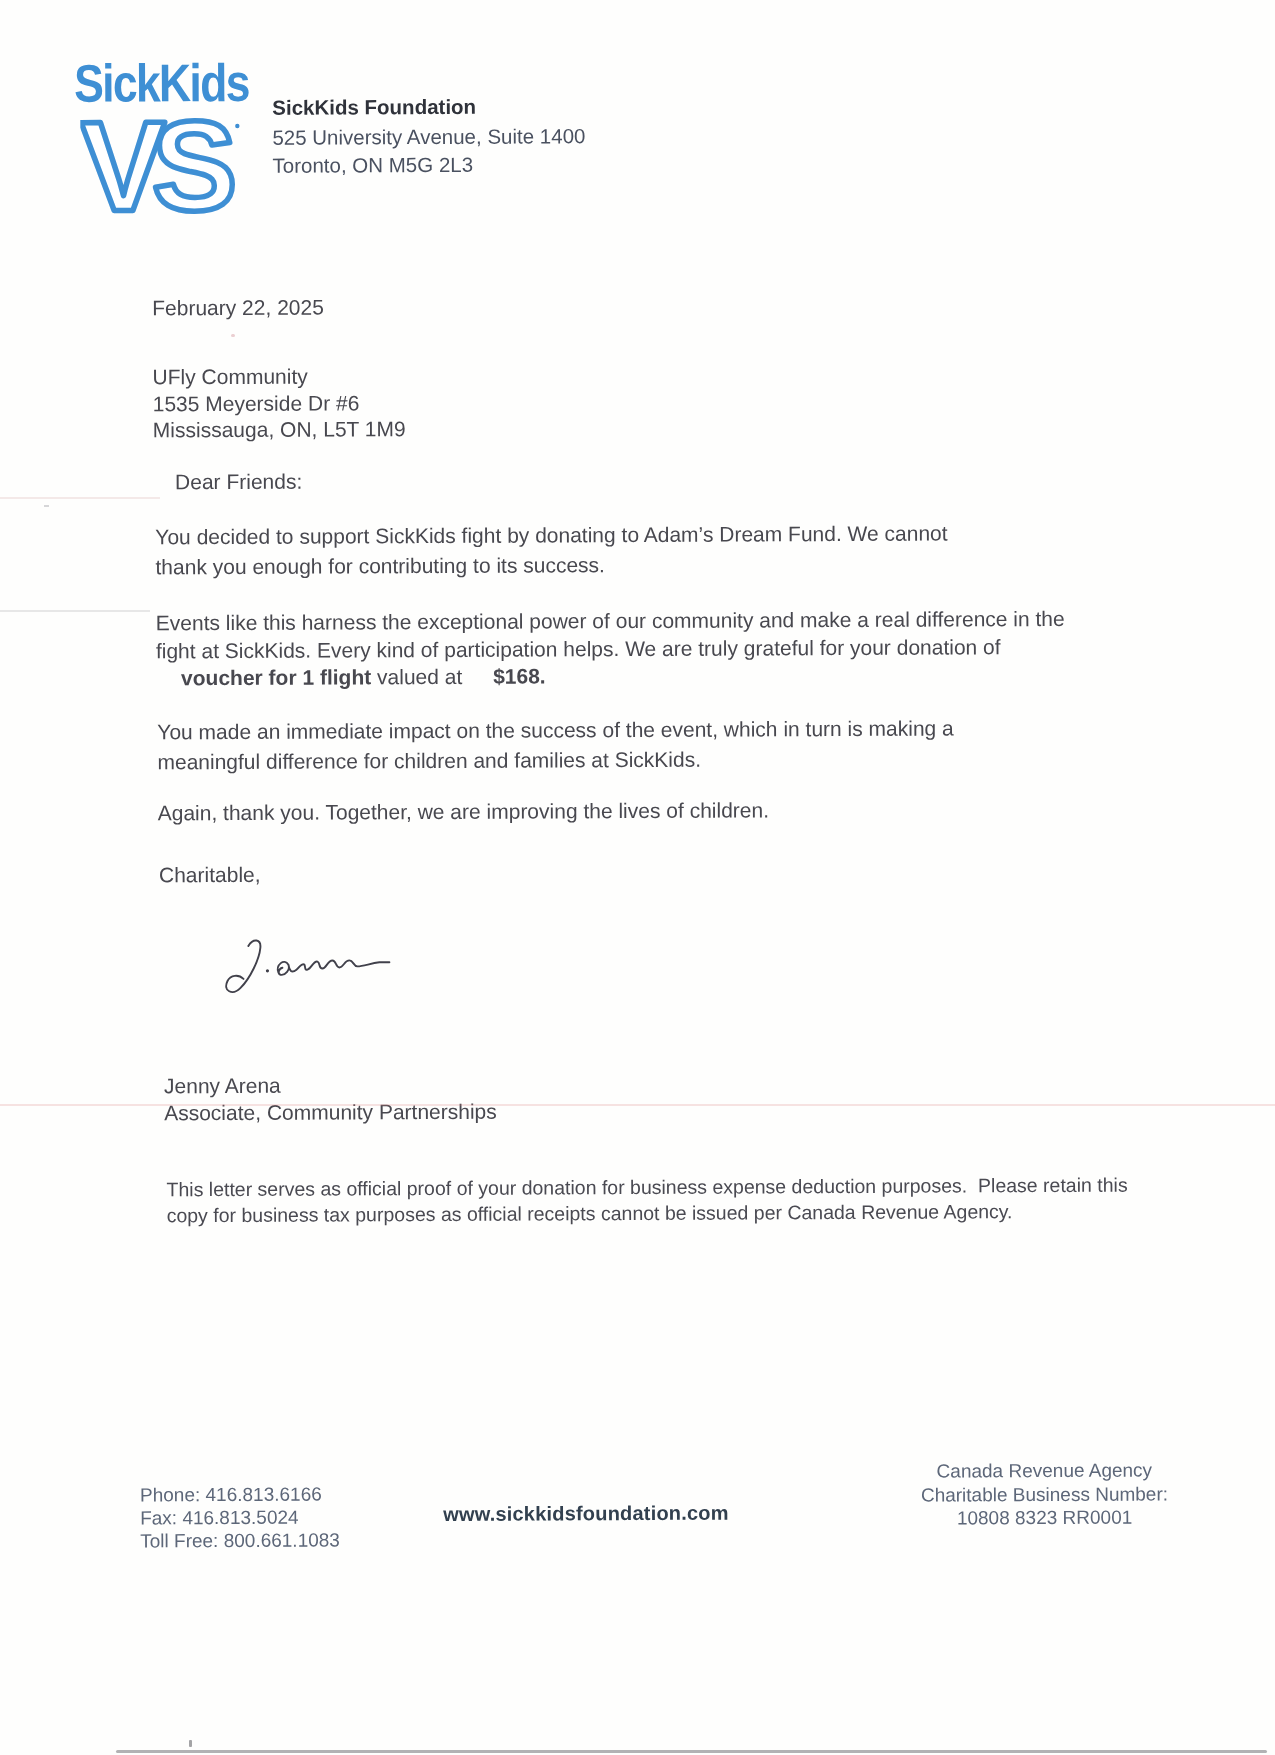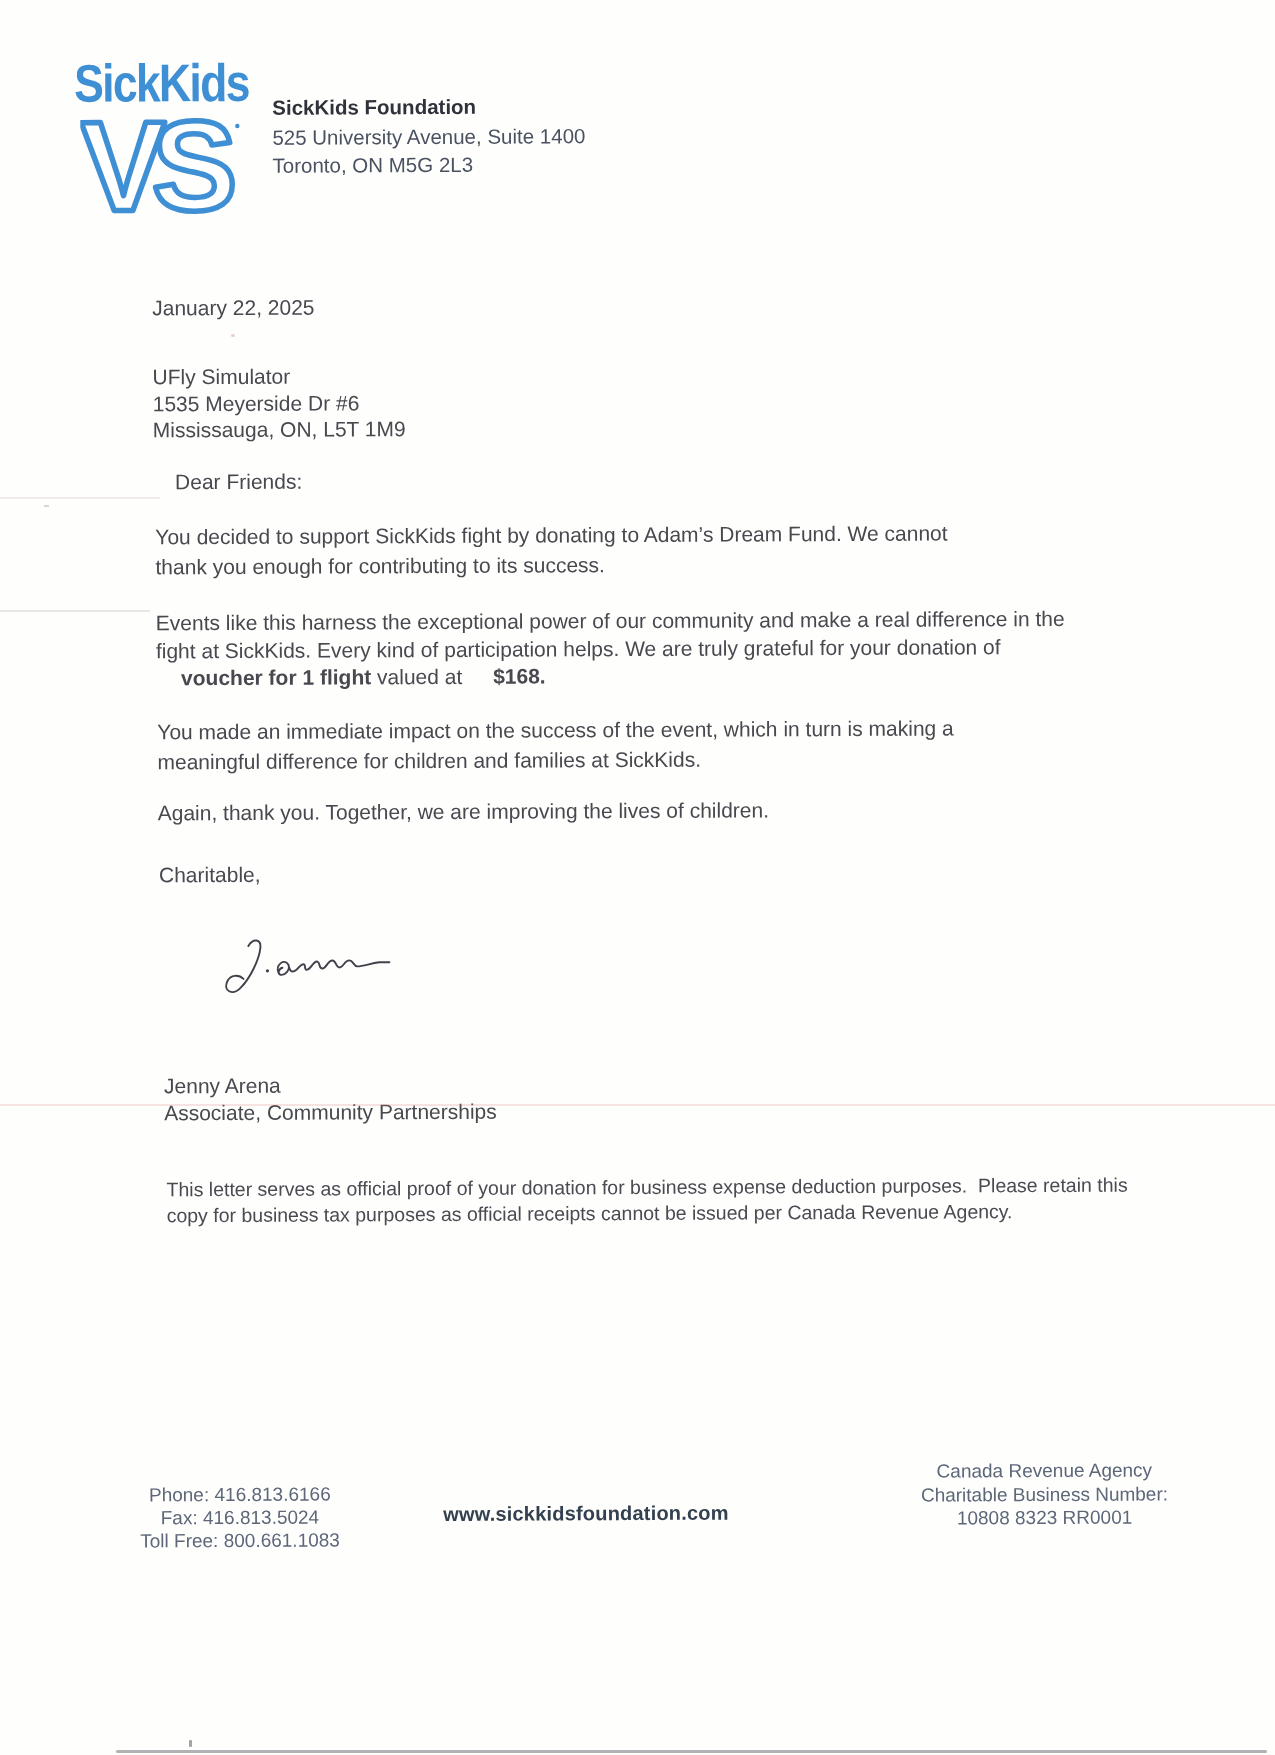--- a/index.html
+++ b/index.html
@@ -35,21 +35,21 @@
   .para2{top:607px;left:157px;line-height:27.5px;}
   .para3{top:715px;left:158px;line-height:30px;}
   .para4{top:799px;left:158px;}
   .closing{top:861px;left:159px;}
   .b{font-weight:700;margin-left:25px;}
   .sig-svg{position:absolute;left:212px;top:928px;}
   .signer{top:1070px;left:163px;line-height:27px;}
   .disclaimer{top:1175px;left:165px;font-size:19.5px;line-height:25.5px;color:#4a4a52;}
 
   
-  .footer-left{top:1481px;left:137px;font-size:19px;line-height:23px;color:#5d6779;text-align:center;}
+  .footer-left{top:1481px;left:137px;font-size:19px;line-height:23px;color:#5d6779;}
   .footer-site{top:1502px;left:440px;font-size:20px;font-weight:700;color:#32404f;letter-spacing:.2px;}
   .footer-cra{top:1461px;right:110px;text-align:center;font-size:19px;line-height:23.5px;color:#5d6779;}
 
   
   .artifact{position:absolute;pointer-events:none;}
   .streak-pink{left:0;top:1104px;width:1275px;height:2px;background:rgba(219,128,128,.22);}
   .streak-pink2{left:0;top:497px;width:160px;height:2px;background:rgba(200,140,140,.18);}
   .streak-gray{left:0;top:610px;width:150px;height:2px;background:rgba(150,150,155,.22);}
   .speck1{left:231px;top:334px;width:4px;height:3px;background:rgba(200,120,130,.35);border-radius:2px;}
   .speck2{left:44px;top:505px;width:5px;height:2px;background:rgba(140,140,145,.35);}
@@ -69,24 +69,24 @@
         <circle cx="157" cy="16" r="2.2" fill="#3e8fd4"></circle>
       </svg>
     </div>
 
     <div class="org-block">
       <div class="org-name line">SickKids Foundation</div>
       <div class="line">525 University Avenue, Suite 1400</div>
       <div class="line">Toronto, ON M5G 2L3</div>
     </div>
 
-    <div class="abs body-text date line">January 22, 2025</div>
+    <div class="abs body-text date line">February 22, 2025</div>
 
     <div class="abs body-text recipient">
-      <div class="line">UFly Simulator</div>
+      <div class="line">UFly Community</div>
       <div class="line">1535 Meyerside Dr #6</div>
       <div class="line">Mississauga, ON, L5T 1M9</div>
     </div>
 
     <div class="abs body-text salutation line">Dear Friends:</div>
 
     <div class="abs body-text para1">
       <div class="line">You decided to support SickKids fight by donating to Adam’s Dream Fund. We cannot</div>
       <div class="line">thank you enough for contributing to its success.</div>
     </div>

